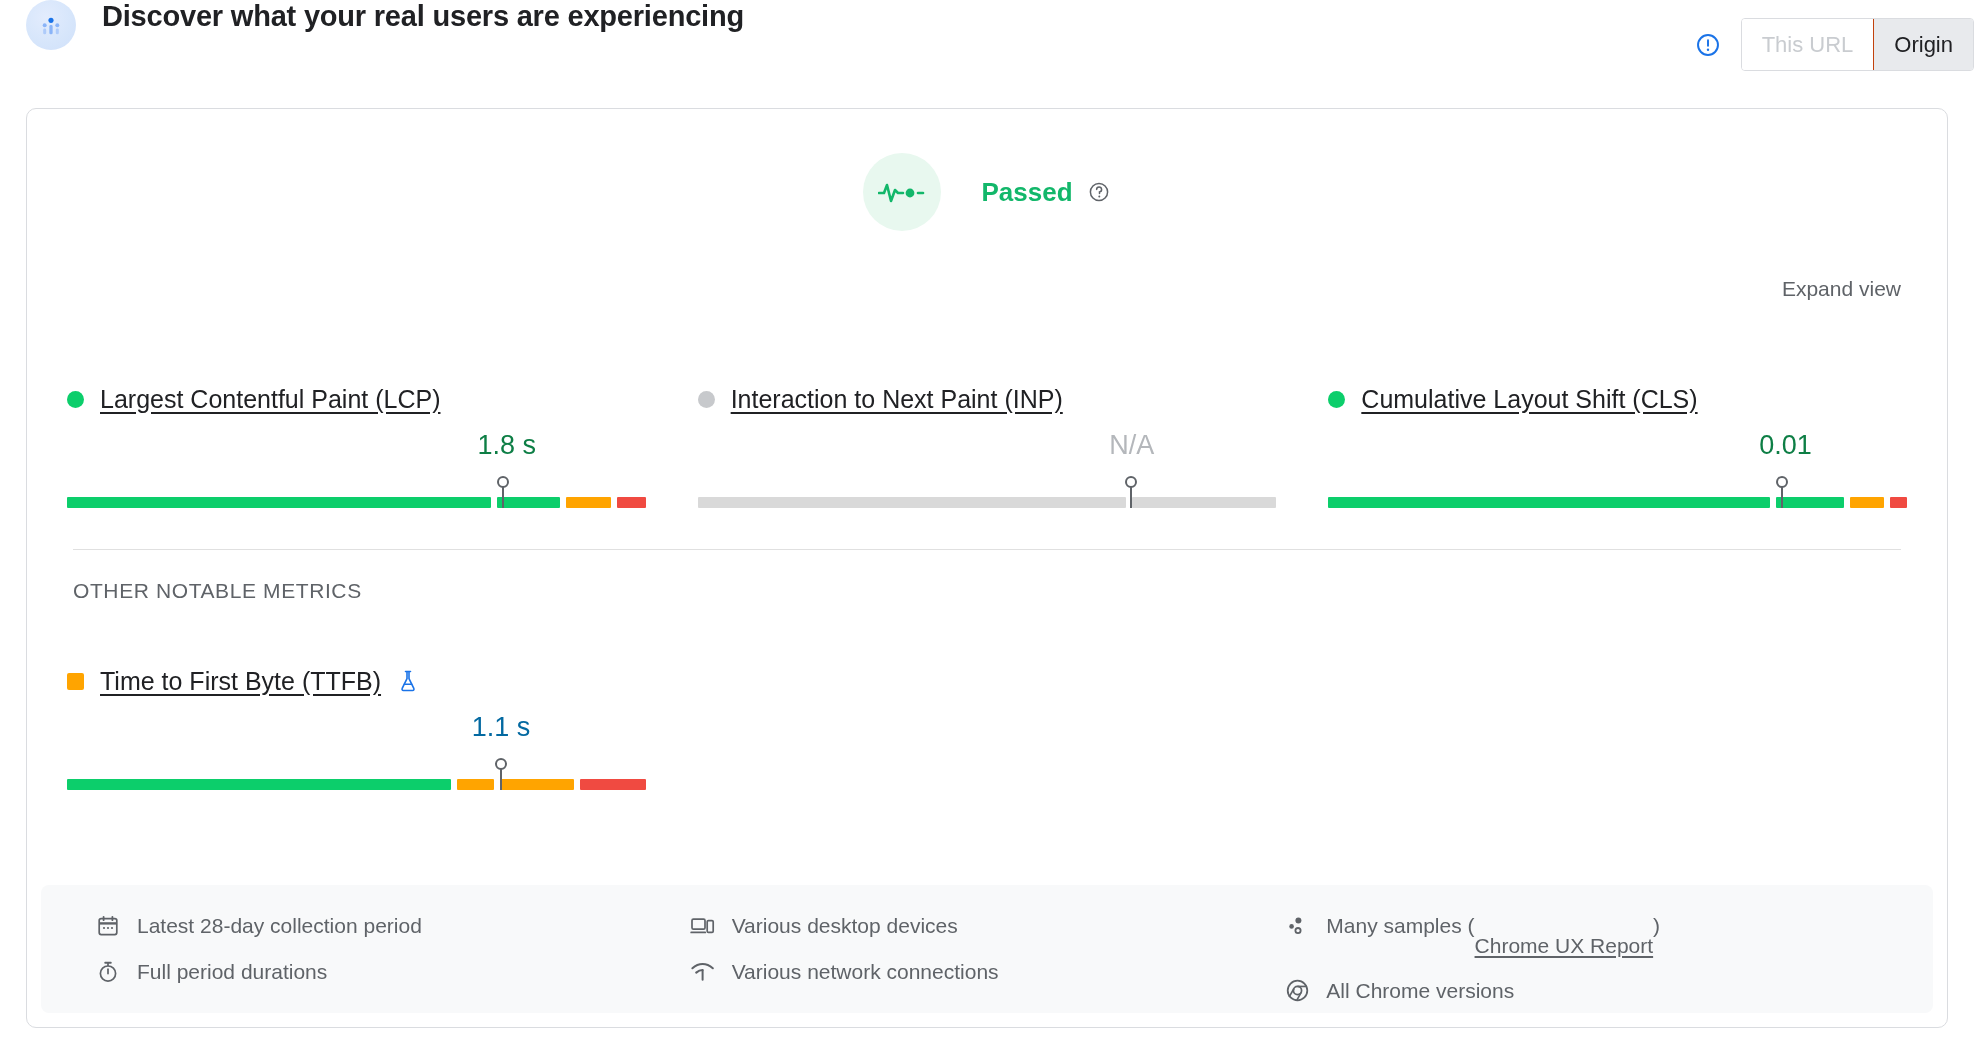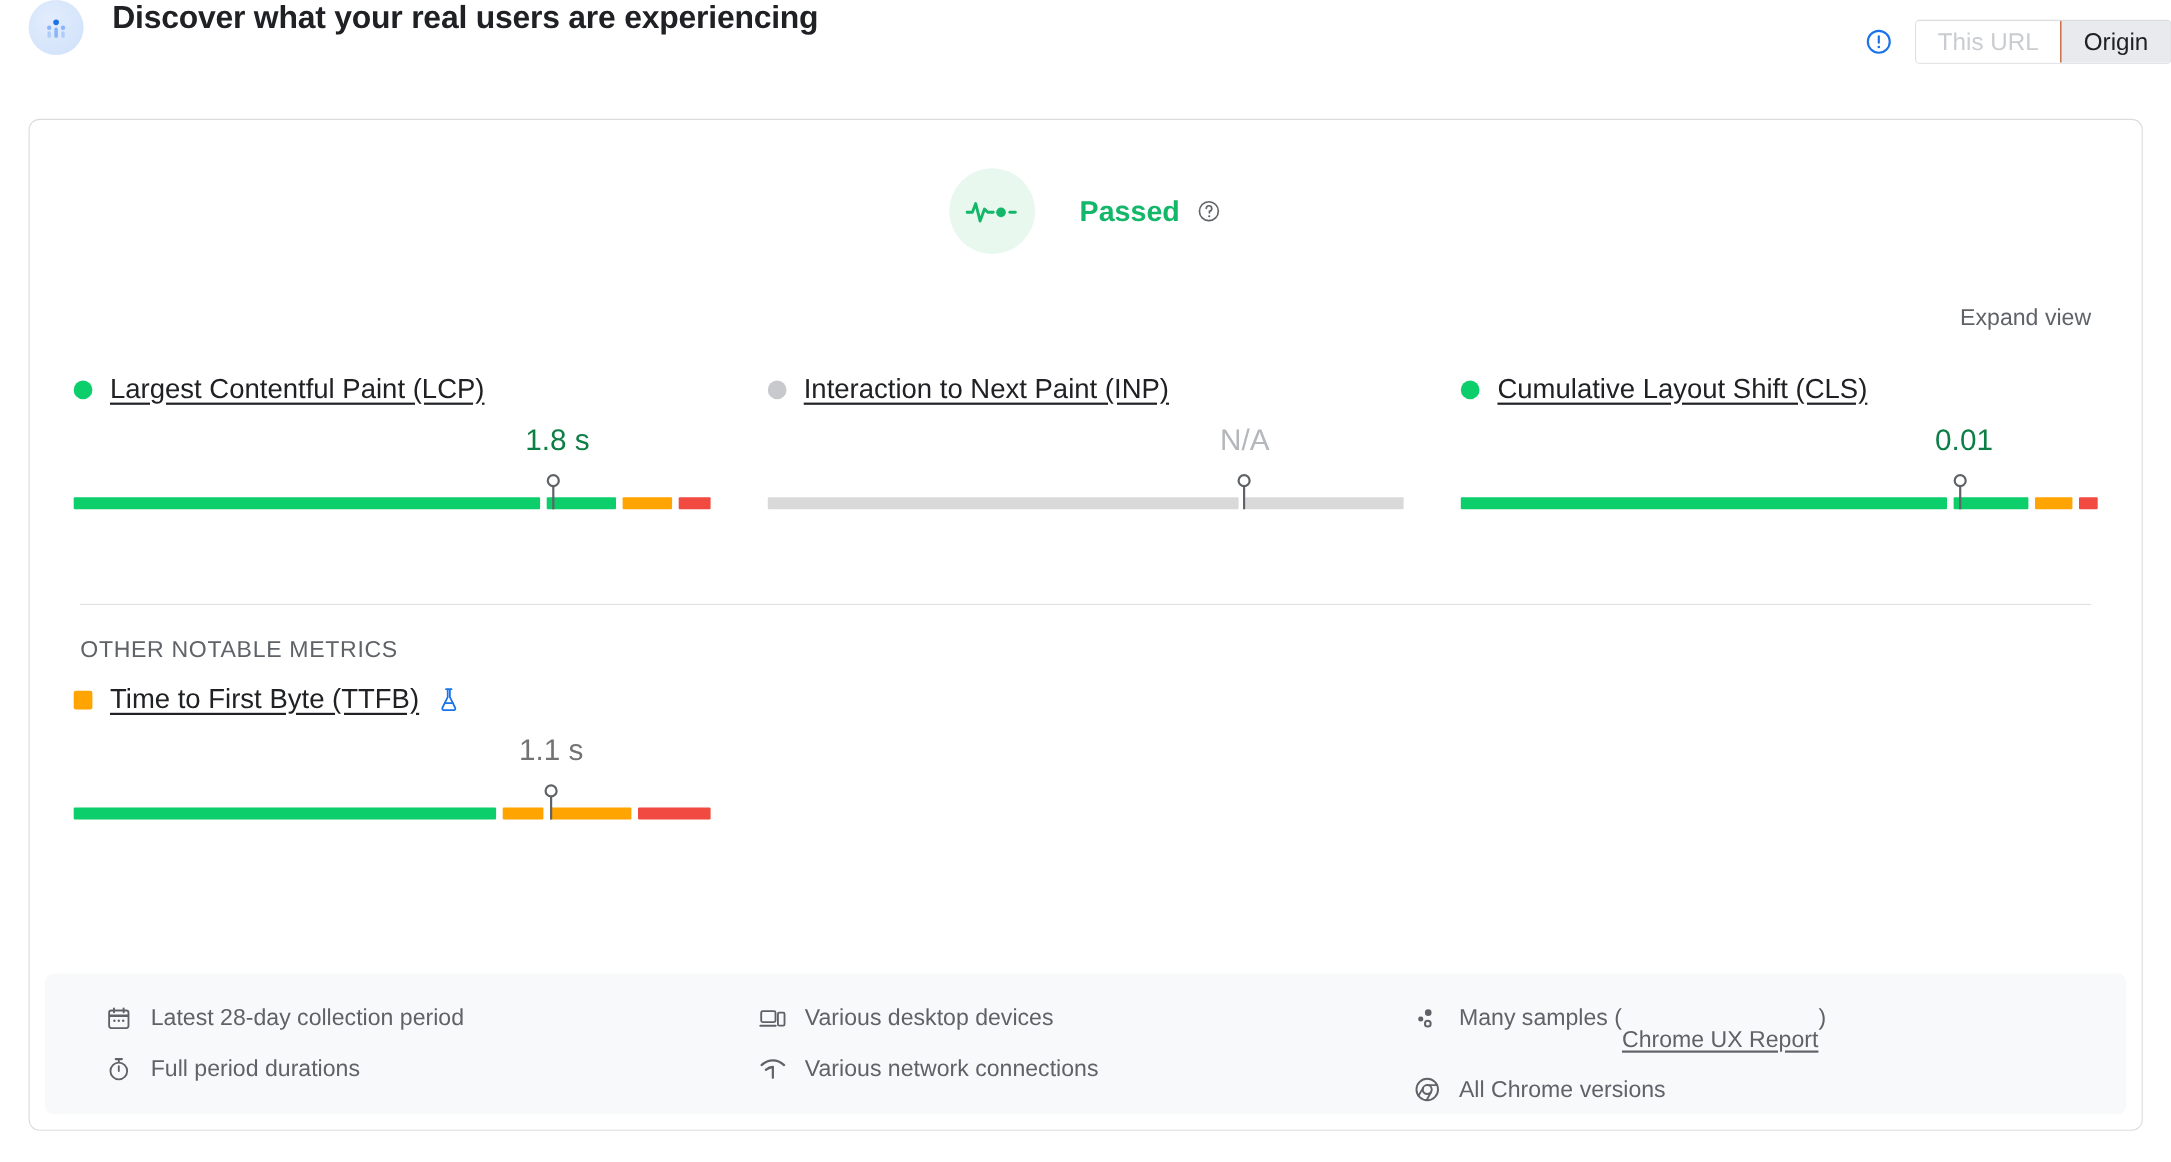--- a/index.html
+++ b/index.html
@@ -26,21 +26,21 @@
   .hdr-title {
     margin-left: 26px; font-size: 29px; font-weight: 700; letter-spacing: -0.2px;
     color: #202124; white-space: nowrap;
   }
   .hdr-right {
     position: absolute; right: 0px; top: 18px;
     display: flex; align-items: center;
   }
   .info-icon { margin-right: 20px; display: flex; align-items: center; }
   .seg {
-    display: flex; align-items: stretch; height: 40px;
+    display: flex; align-items: stretch; height: 53px;
     border: 1px solid #dadce0; border-radius: 4px; overflow: hidden;
   }
   .seg-btn {
     display: flex; align-items: center; justify-content: center;
     padding: 0 20px; font-size: 22px; background: #ffffff; color: #5f6368;
     border: none; white-space: nowrap; cursor: pointer;
   }
   .seg-btn.disabled { color: #c9ccd0; cursor: default; }
   .seg-btn.active { background: #e8eaed; color: #202124; border-left: 1px solid #c2410c; }
 
@@ -72,41 +72,41 @@
   }
 
   
   .metrics-row {
     position: absolute; left: 0; top: 228px; width: 100%;
     display: grid; grid-template-columns: repeat(3, 1fr); column-gap: 0;
     padding: 0 14px;
   }
   .metrics-row.other { top: 470px; }
 
-  .metric { padding: 0 26px; }
+  .metric { padding: 0 26px; margin-top: 45px; }
   .metric-head { display: flex; align-items: center; height: 34px; }
   .dot {
     width: 17px; height: 17px; border-radius: 50%; flex: 0 0 auto;
     background: #0cce6b; margin-right: 16px;
   }
   .dot.grey { background: #c7c9cc; }
   .dot.square { border-radius: 2px; background: #ffa400; }
   .metric-name {
     font-size: 25px; color: #202124; text-decoration: underline;
     text-underline-offset: 4px; cursor: pointer; white-space: nowrap;
   }
   .flask-icon { margin-left: 16px; display: flex; align-items: center; }
 
   .metric-body { position: relative; height: 96px; margin-top: 10px; }
   .metric-value {
     position: absolute; top: 4px; font-size: 27px; font-weight: 400;
     color: #0b6b3a; transform: translateX(-50%); white-space: nowrap;
   }
   .metric-value.good   { color: #0d7e45; }
-  .metric-value.avg    { color: #737373; }
+  .metric-value.avg    { color: #0369a1; }
   .metric-value.na     { color: #b4b7bb; }
 
   .bar-wrap { position: absolute; left: 0; right: 0; bottom: 14px; height: 44px; }
   .bar {
     position: absolute; left: 0; right: 0; bottom: 0; height: 11px;
     display: flex; align-items: stretch;
   }
   .seg-piece { height: 11px; border-radius: 1px; }
   .seg-gap { width: 6px; }
   .seg-green  { background: #0cce6b; }

